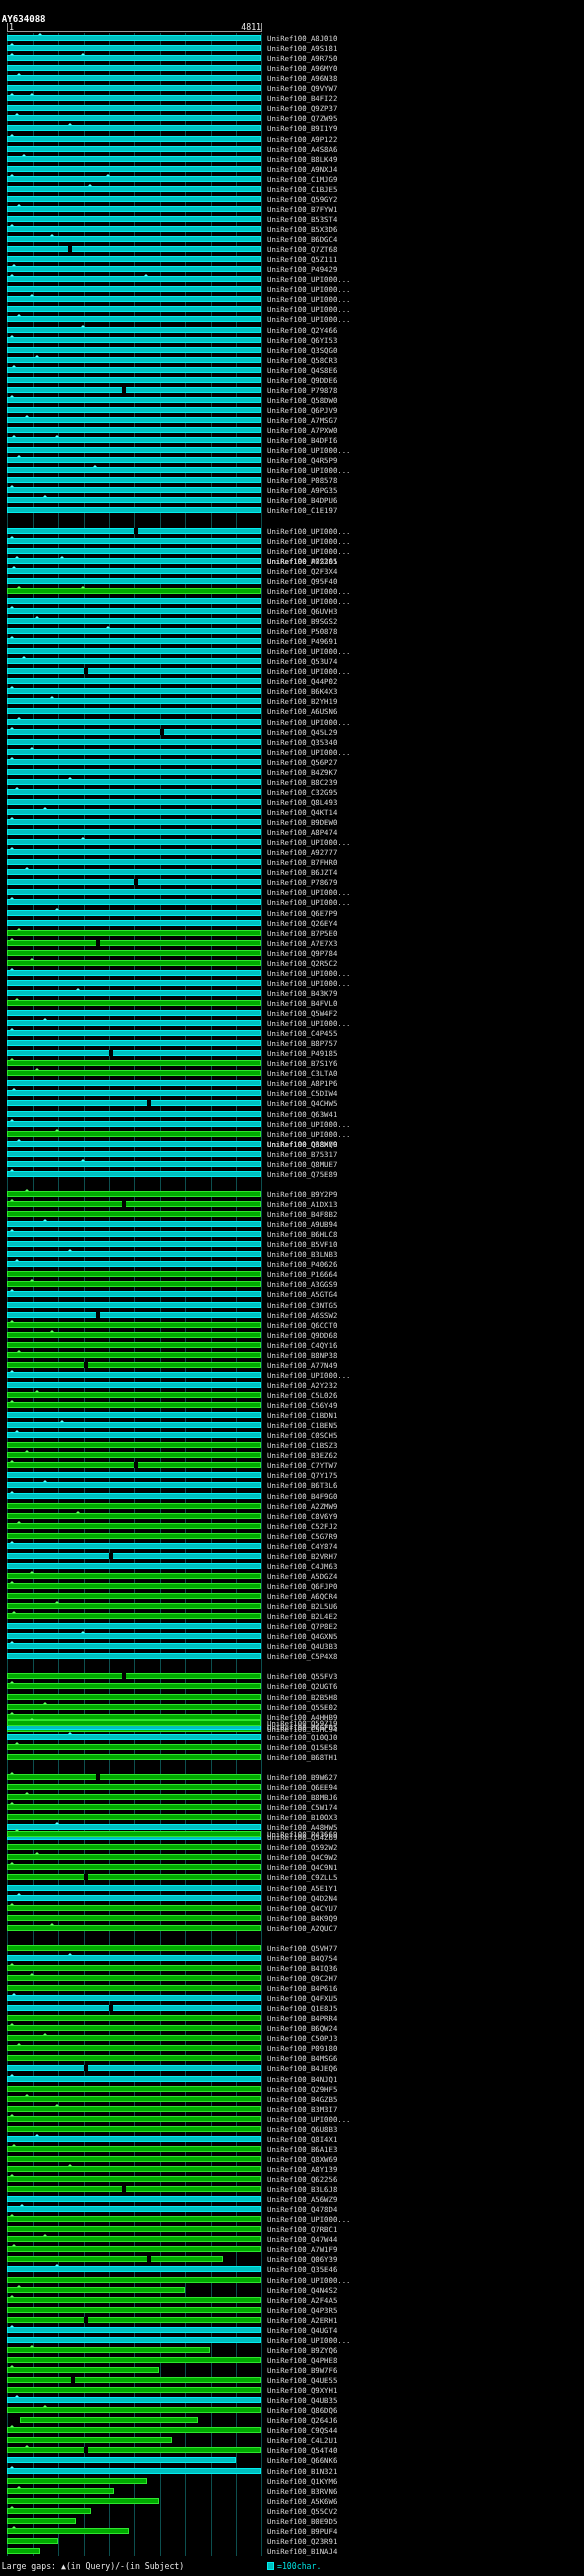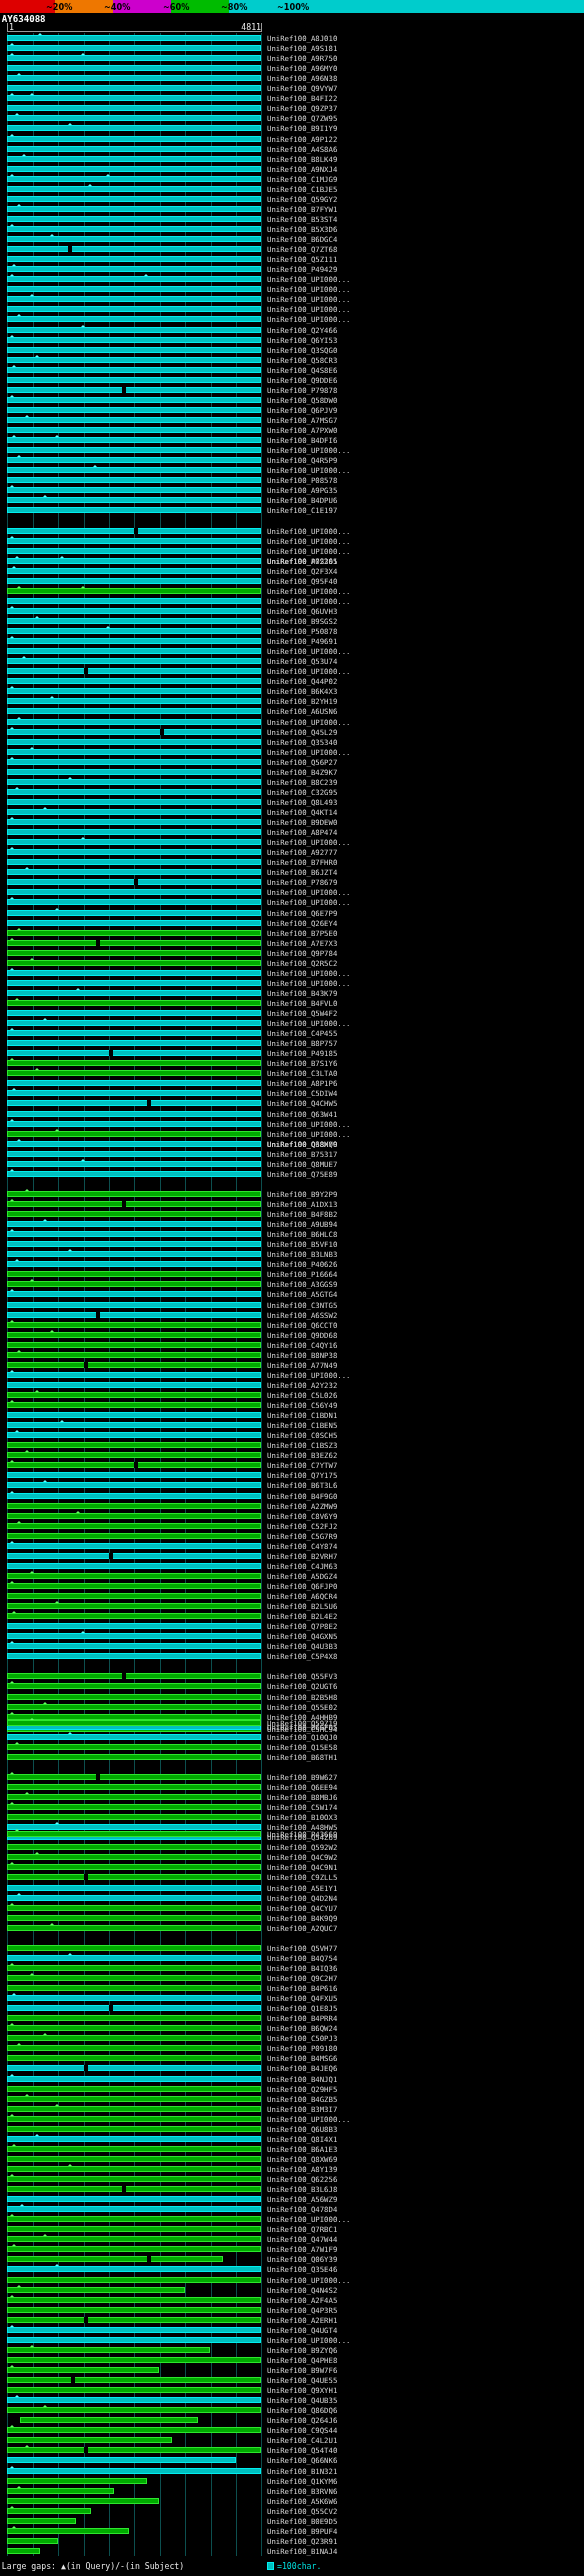--- a/index.html
+++ b/index.html
@@ -35,32 +35,20 @@
   .rlabel { position:absolute; left:267px; top:0.9px; font:7.3px "DejaVu Sans Mono", monospace; color:#d6d6d6; white-space:nowrap; }
   
   .footleft { position:absolute; left:1.8px; top:2561px; font:8.2px "DejaVu Sans Mono", monospace; color:#e6e6e6; white-space:nowrap; }
   .footright { position:absolute; left:267px; top:2561px; font:8.2px "DejaVu Sans Mono", monospace; color:#00dede; display:flex; align-items:center; }
   .unitbox { display:inline-block; width:7.3px; height:7.3px; background:#00bfbf; border:0.9px solid #00f0f0; margin-right:2.7px; }
 </style>
 </head>
 <body>
 
 <div class="screen">
-  <div id="scalebar">
-      <div class="seg" style="width: 55px; background: rgb(221, 0, 0);"></div>
-      <div class="seg" style="width: 58px; background: rgb(238, 119, 0);"></div>
-      <div class="seg" style="width: 58px; background: rgb(204, 0, 204);"></div>
-      <div class="seg" style="width: 58px; background: rgb(0, 187, 0);"></div>
-      <div class="seg" style="width: 355px; background: rgb(0, 204, 204);"></div>
-      <span class="pctlabel" style="left: 46px;">~20%</span>
-      <span class="pctlabel" style="left: 104px;">~40%</span>
-      <span class="pctlabel" style="left: 163px;">~60%</span>
-      <span class="pctlabel" style="left: 221px;">~80%</span>
-      <span class="pctlabel" style="left: 277px;">~100%</span>
-    </div>
 
   <div class="qname">AY634088</div>
 
   <div class="ruler">
     <span class="tickmark left"></span>
     <span class="rstart">1</span>
     <span class="rend">4811</span>
     <span class="tickmark right"></span>
     <div class="rline"></div>
   </div>

